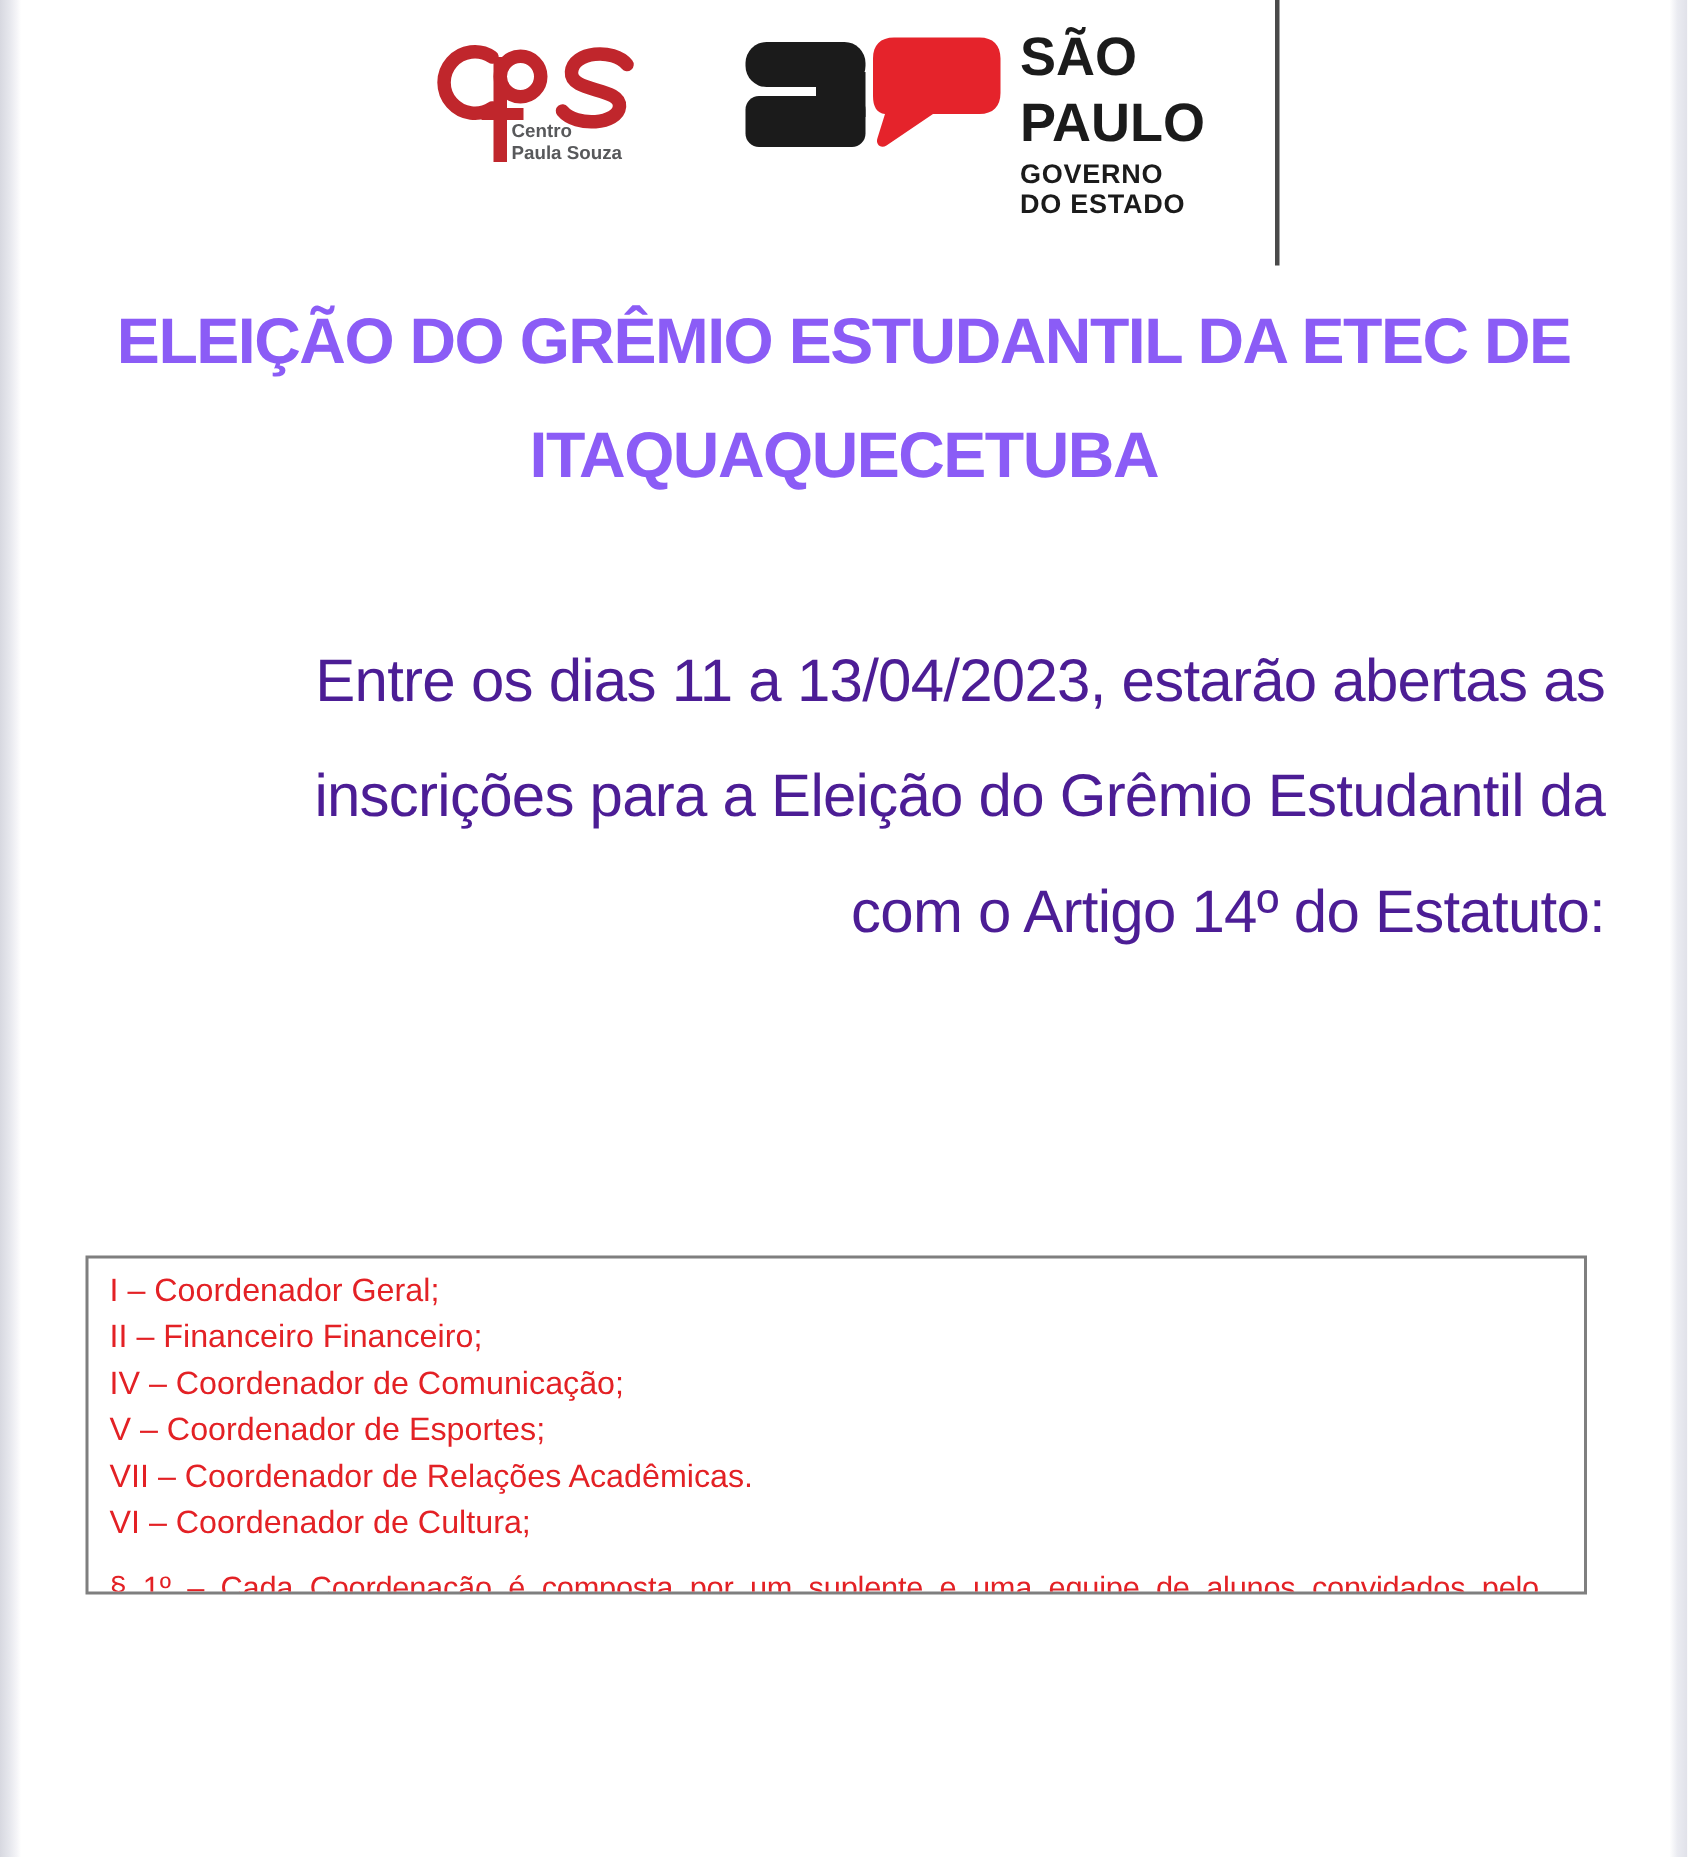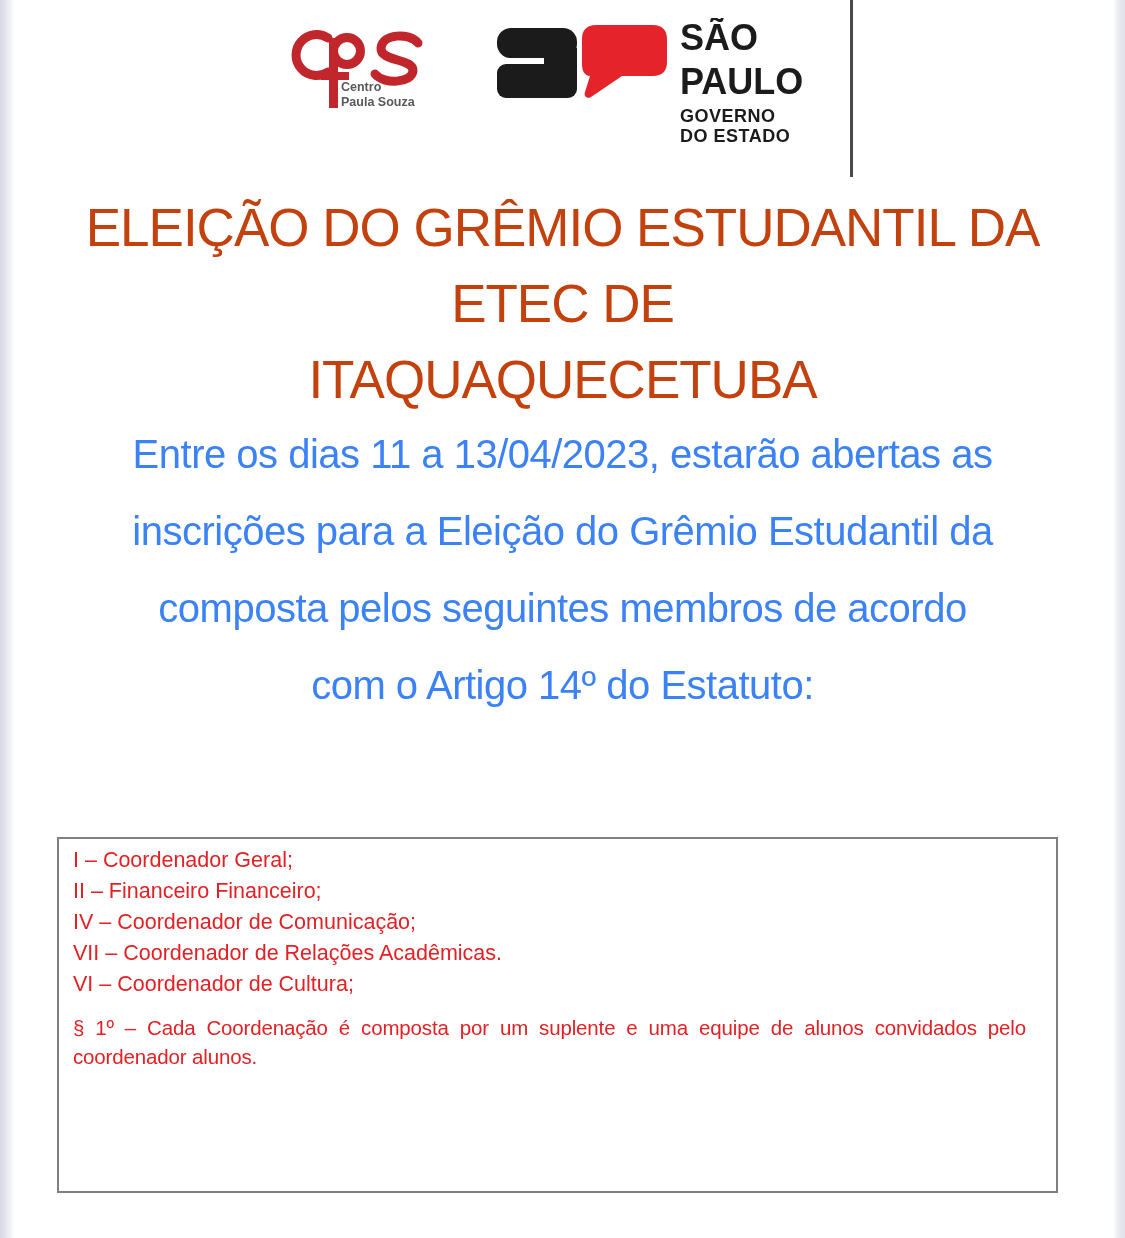--- a/index.html
+++ b/index.html
@@ -23,43 +23,43 @@
     background: #4a4a4a;
   }
   .cps-logo { position: absolute; left: 283px; top: 24px; }
   .sp-logo  { position: absolute; left: 492px; top: 18px; }
 
   .title {
     position: absolute;
     left: 60px; right: 60px; top: 190px;
     margin: 0;
     text-align: center;
-    font-size: 53px;
+    font-size: 43px;
     line-height: 76px;
-    font-weight: 400;
+    font-weight: 700;
     letter-spacing: -1px;
-    color: #c2410c;
+    color: #8b5cf6;
   }
   .title .tline { display: block; }
 
   .bodytext {
     position: absolute;
     left: 55px; right: 55px; top: 416px;
-    text-align: center;
+    text-align: right;
     font-size: 40px;
     line-height: 77px;
     letter-spacing: -0.5px;
-    color: #3b82f6;
+    color: #4c1d95;
   }
   .bodytext .bline { display: block; white-space: nowrap; }
 
   .rolesbox {
     position: absolute;
     left: 57px; top: 837px;
-    width: 1001px; height: 356px;
+    width: 1001px; height: 226px;
     box-sizing: border-box;
     border: 2px solid #7f7f7f;
     padding: 6px 30px 4px 14px;
     overflow: hidden;
     color: #e32125;
     font-size: 21.5px;
     line-height: 31px;
   }
   .rolesbox .item { white-space: nowrap; }
   .rolesbox .para { margin-top: 14px; font-size: 20.5px; line-height: 28.5px; letter-spacing: -0.15px; }
@@ -101,28 +101,28 @@
   <div class="vrule"></div>
 
   <h1 class="title">
     <span class="tline">ELEIÇÃO DO GRÊMIO ESTUDANTIL DA ETEC DE</span>
     <span class="tline">ITAQUAQUECETUBA</span>
   </h1>
 
   <div class="bodytext">
     <span class="bline">Entre os dias 11 a 13/04/2023, estarão abertas as</span>
     <span class="bline">inscrições para a Eleição do Grêmio Estudantil da</span>
-    <span class="bline">composta pelos seguintes membros de acordo</span>
     <span class="bline">com o Artigo 14º do Estatuto:</span>
   </div>
 
   <div class="rolesbox">
     <div class="item">I – Coordenador Geral;</div>
     <div class="item">II – Financeiro Financeiro;</div>
     <div class="item">IV – Coordenador de Comunicação;</div>
+    <div class="item">V – Coordenador de Esportes;</div>
     <div class="item">VII – Coordenador de Relações Acadêmicas.</div>
     <div class="item">VI – Coordenador de Cultura;</div>
     <div class="para">
       <div class="pjust">§ 1º – Cada Coordenação é composta por um suplente e uma equipe de alunos convidados pelo</div>
       <div>coordenador alunos.</div>
     </div>
   </div>
 
 </div>
 

